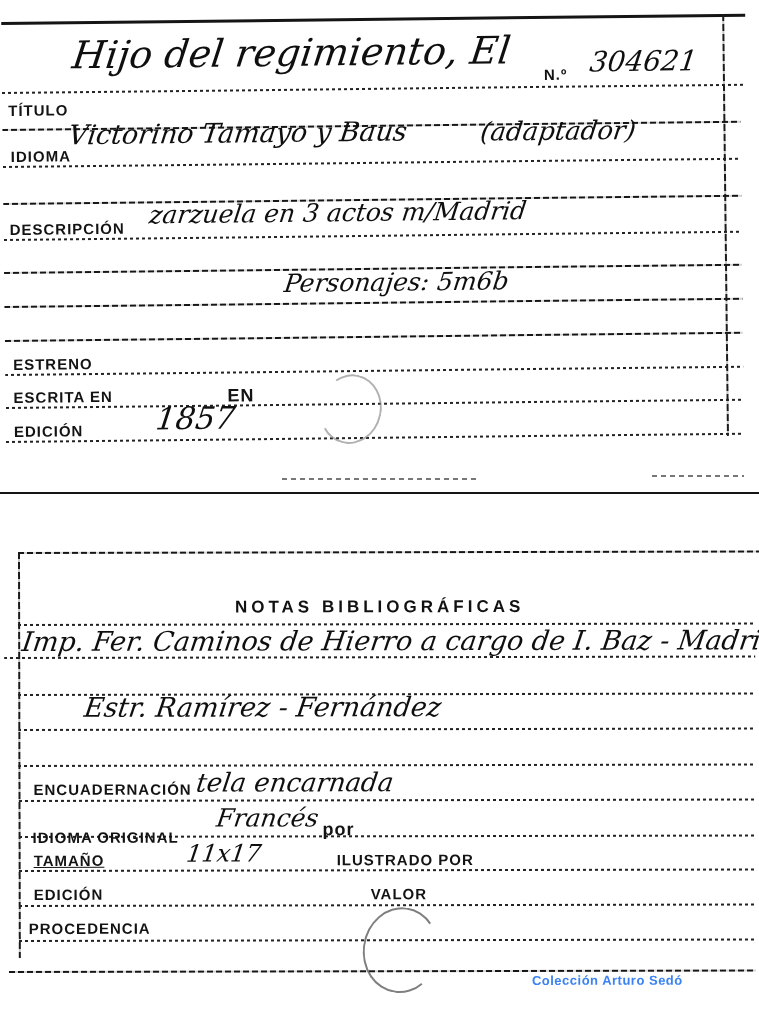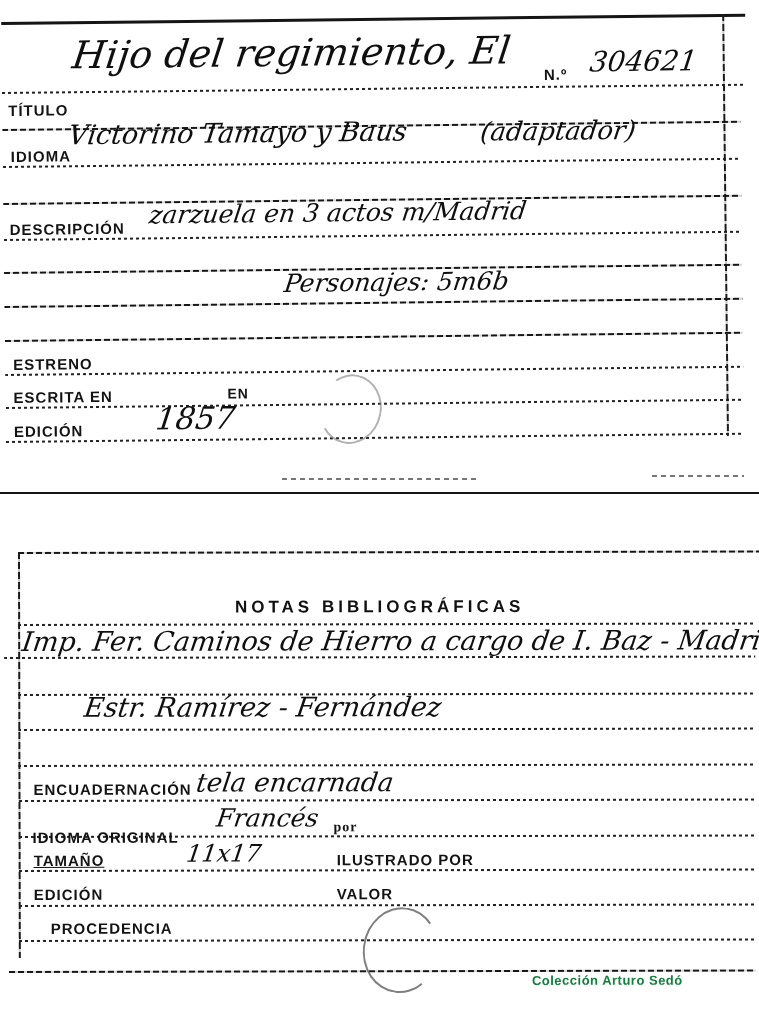--- a/index.html
+++ b/index.html
@@ -8,27 +8,27 @@
   .card{position:absolute;left:0;width:759px;}
   .tilt{position:absolute;inset:0;transform:rotate(-0.65deg);transform-origin:10px 90px;}
   .rule{position:absolute;height:2px;
         background:repeating-linear-gradient(90deg,#161616 0 6px,rgba(22,22,22,.18) 6px 9px);}
   .rule.fine{height:2px;background:repeating-linear-gradient(90deg,#222 0 3px,transparent 3px 6px);}
   .rule.faint{height:2px;background:repeating-linear-gradient(90deg,#777 0 5px,transparent 5px 9px);}
   .rule.solid{background:#151515;}
   .vline{position:absolute;width:2px;background:repeating-linear-gradient(180deg,#1a1a1a 0 7px,rgba(26,26,26,.25) 7px 10px);}
   .lbl{position:absolute;font-weight:bold;font-size:15px;line-height:1.15;letter-spacing:1px;
        color:#131313;white-space:nowrap;}
-  .lbl.small{font-size:14px;}
+  .lbl.small{font-size:18px;}
   .hand{position:absolute;font-family:"DejaVu Serif",serif;font-style:italic;color:#0f0f0f;
         white-space:nowrap;transform:skewX(-8deg);transform-origin:left bottom;}
   .heading{position:absolute;left:0;right:0;text-align:center;font-weight:bold;font-size:17px;
            letter-spacing:4px;color:#111;white-space:nowrap;}
   .smudge{position:absolute;border-radius:50%;}
-  .credit{position:absolute;font-weight:bold;font-size:13px;letter-spacing:0.5px;color:#15803d;}
+  .credit{position:absolute;font-weight:bold;font-size:13px;letter-spacing:0.5px;color:#3b82f6;}
 </style>
 </head>
 <body>
 
 <div class="page">
 
   <section class="card" style="top:0;height:500px;">
     <div class="tilt">
 
       <div class="rule solid" style="left:2px;top:22px;width:744px;height:3px;"></div>
@@ -93,30 +93,30 @@
       <div class="rule" style="left:8px;top:431px;width:747px;"></div>
 
       <div class="hand" style="left:20px;top:86px;font-size:27px;">Imp. Fer. Caminos de Hierro a cargo de I. Baz - Madrid</div>
       <div class="hand" style="left:82px;top:152px;font-size:27px;">Estr. Ramírez - Fernández</div>
 
       <div class="lbl" style="left:33px;top:241px;">ENCUADERNACIÓN</div>
       <div class="hand" style="left:194px;top:228px;font-size:26px;">tela encarnada</div>
 
       <div class="lbl" style="left:32px;top:289px;">IDIOMA ORIGINAL</div>
       <div class="hand" style="left:214px;top:264px;font-size:25px;">Francés</div>
-      <div class="lbl small" style="left:333px;top:280px;text-transform:none;font-family:Liberation Serif, serif;">por</div>
+      <div class="lbl small" style="left:322px;top:280px;text-transform:none;">por</div>
 
       <div class="lbl" style="left:33px;top:312px;text-decoration:underline;">TAMAÑO</div>
       <div class="hand" style="left:184px;top:300px;font-size:24px;">11x17</div>
       <div class="lbl" style="left:336px;top:312px;">ILUSTRADO POR</div>
 
       <div class="lbl" style="left:33px;top:346px;">EDICIÓN</div>
-      <div class="lbl" style="left:336px;top:346px;text-align:center;">VALOR</div>
+      <div class="lbl" style="left:370px;top:346px;text-align:center;">VALOR</div>
 
-      <div class="lbl" style="left:50px;top:380px;">PROCEDENCIA</div>
+      <div class="lbl" style="left:28px;top:380px;">PROCEDENCIA</div>
 
       <div class="smudge" style="left:362px;top:368px;width:72px;height:82px;border:2px solid #555;
                   border-right-color:transparent;opacity:.75;transform:rotate(8deg);"></div>
 
       <div class="credit" style="left:531px;top:434px;">Colección Arturo Sedó</div>
     </div>
   </section>
 
 </div>
 

